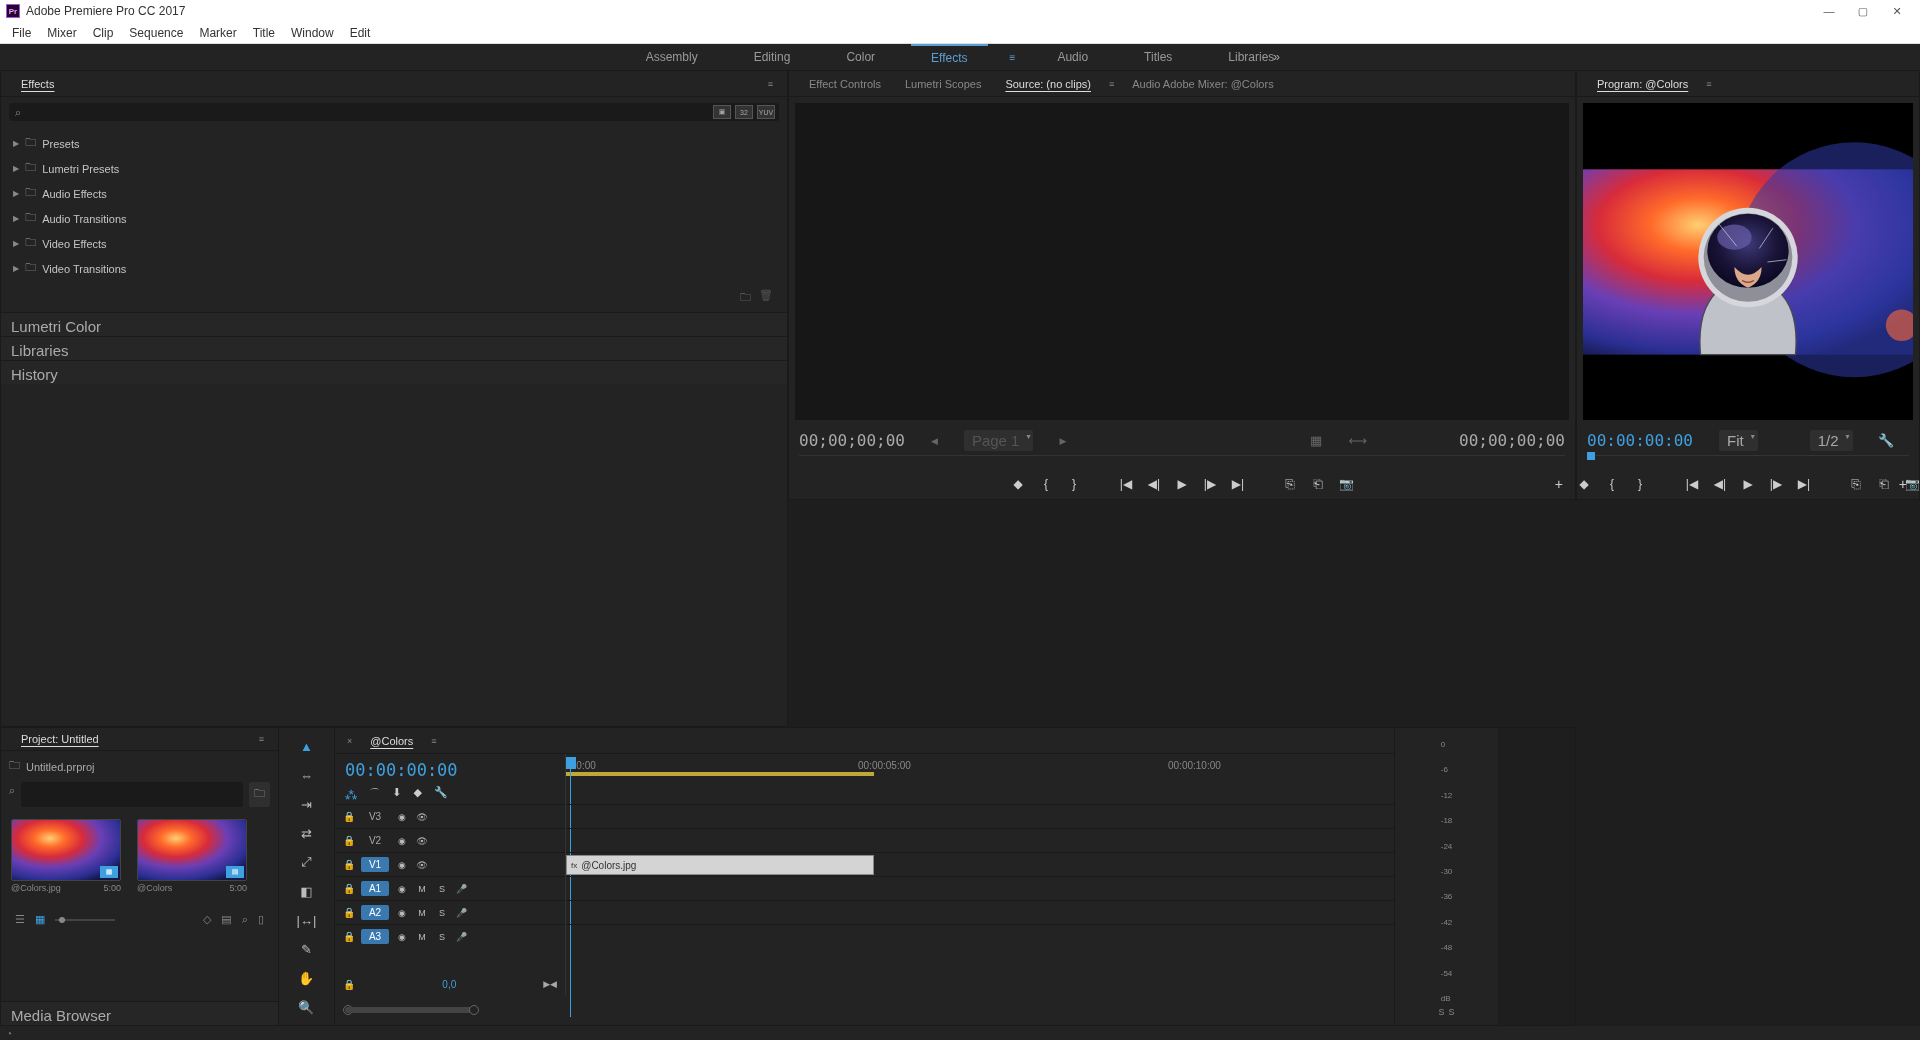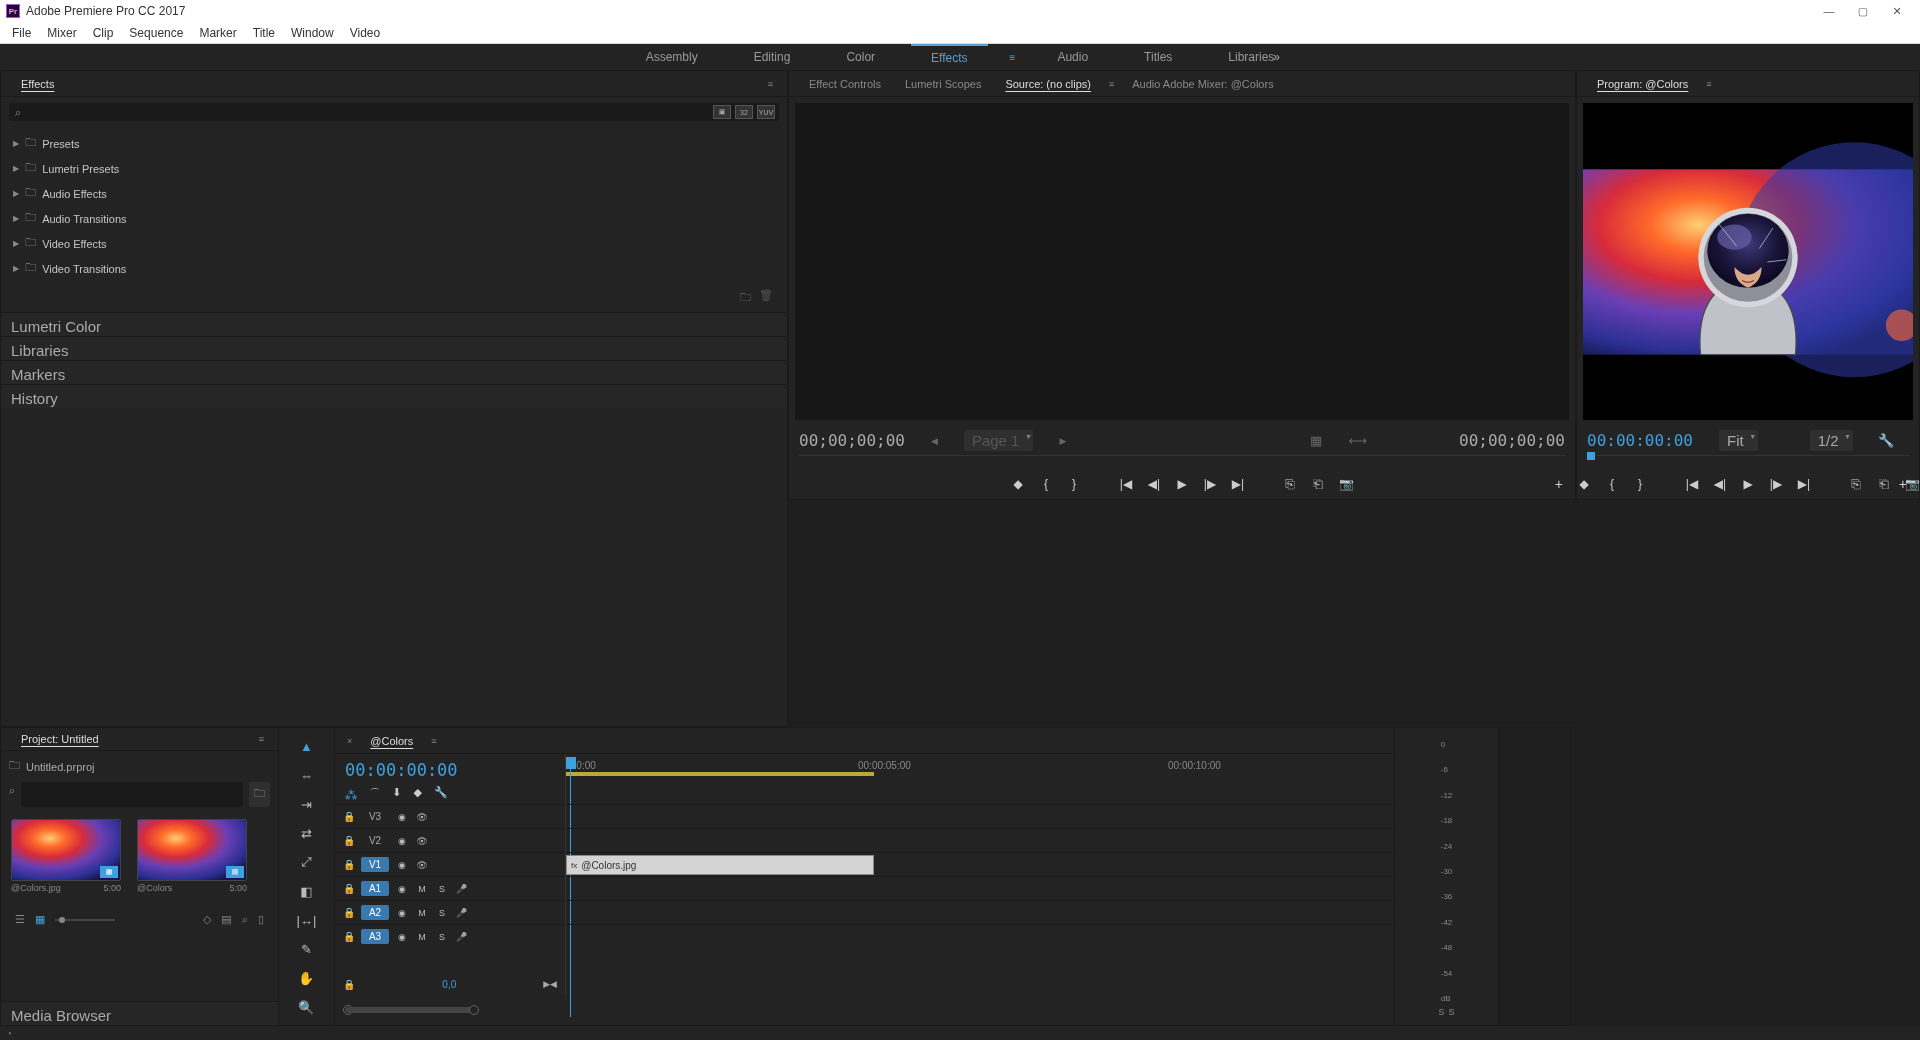--- a/index.html
+++ b/index.html
@@ -142,21 +142,21 @@
 </div>
 
 <div class="menubar">
   <span>File</span>
   <span>Mixer</span>
   <span>Clip</span>
   <span>Sequence</span>
   <span>Marker</span>
   <span>Title</span>
   <span>Window</span>
-  <span>Video</span>
+  <span>Edit</span>
 </div>
 
 <div class="workspacebar">
   <div class="ws">Assembly</div>
   <div class="ws">Editing</div>
   <div class="ws">Color</div>
   <div class="ws active">Effects</div>
   <div class="ws-burger">≡</div>
   <div class="ws">Audio</div>
   <div class="ws">Titles</div>
@@ -324,21 +324,20 @@
             <span>Video Transitions</span>
           </div>
       </div>
       <div class="effects-bottom">
         <span>🗀</span>
         <span style="color:#555">🗑</span>
       </div>
     </div>
     <div class="collapsed-panel">Lumetri Color</div>
     <div class="collapsed-panel">Libraries</div>
-    <div class="collapsed-panel">Markers</div>
     <div class="collapsed-panel">History</div>
   </div>
 
   <div style="grid-column:1 / span 2;">
     <div class="bottom-row">
 
       <div class="panel">
         <div class="panel-tabs">
           <div class="tab active">Project: Untitled</div>
           <div class="spacer"></div>

